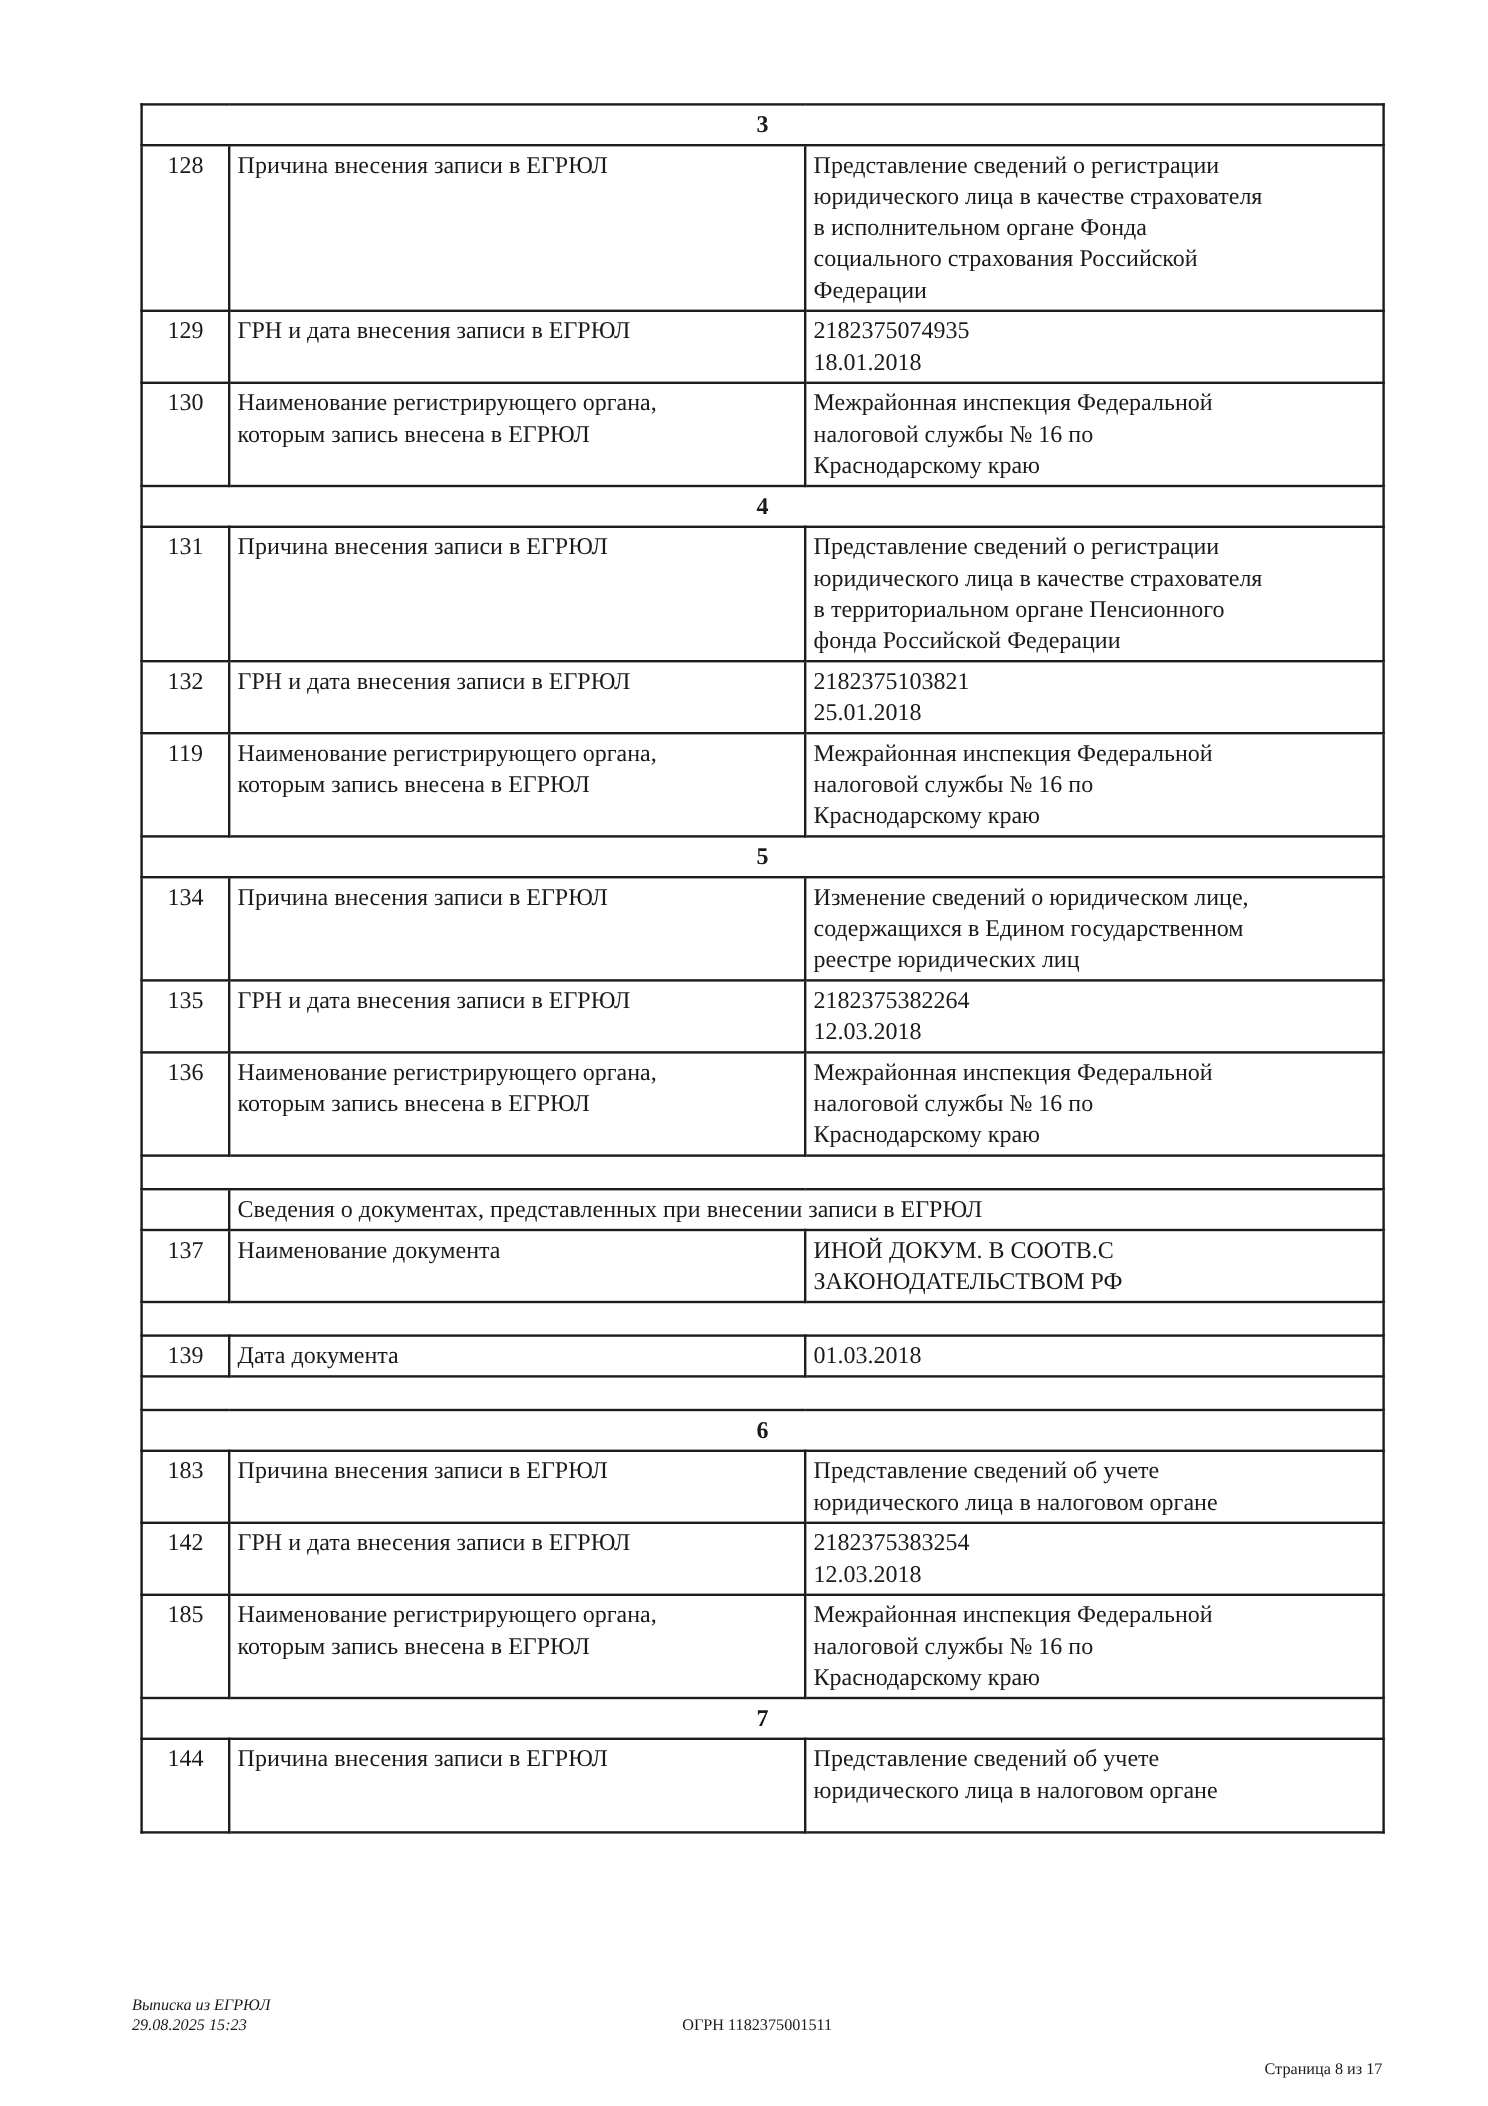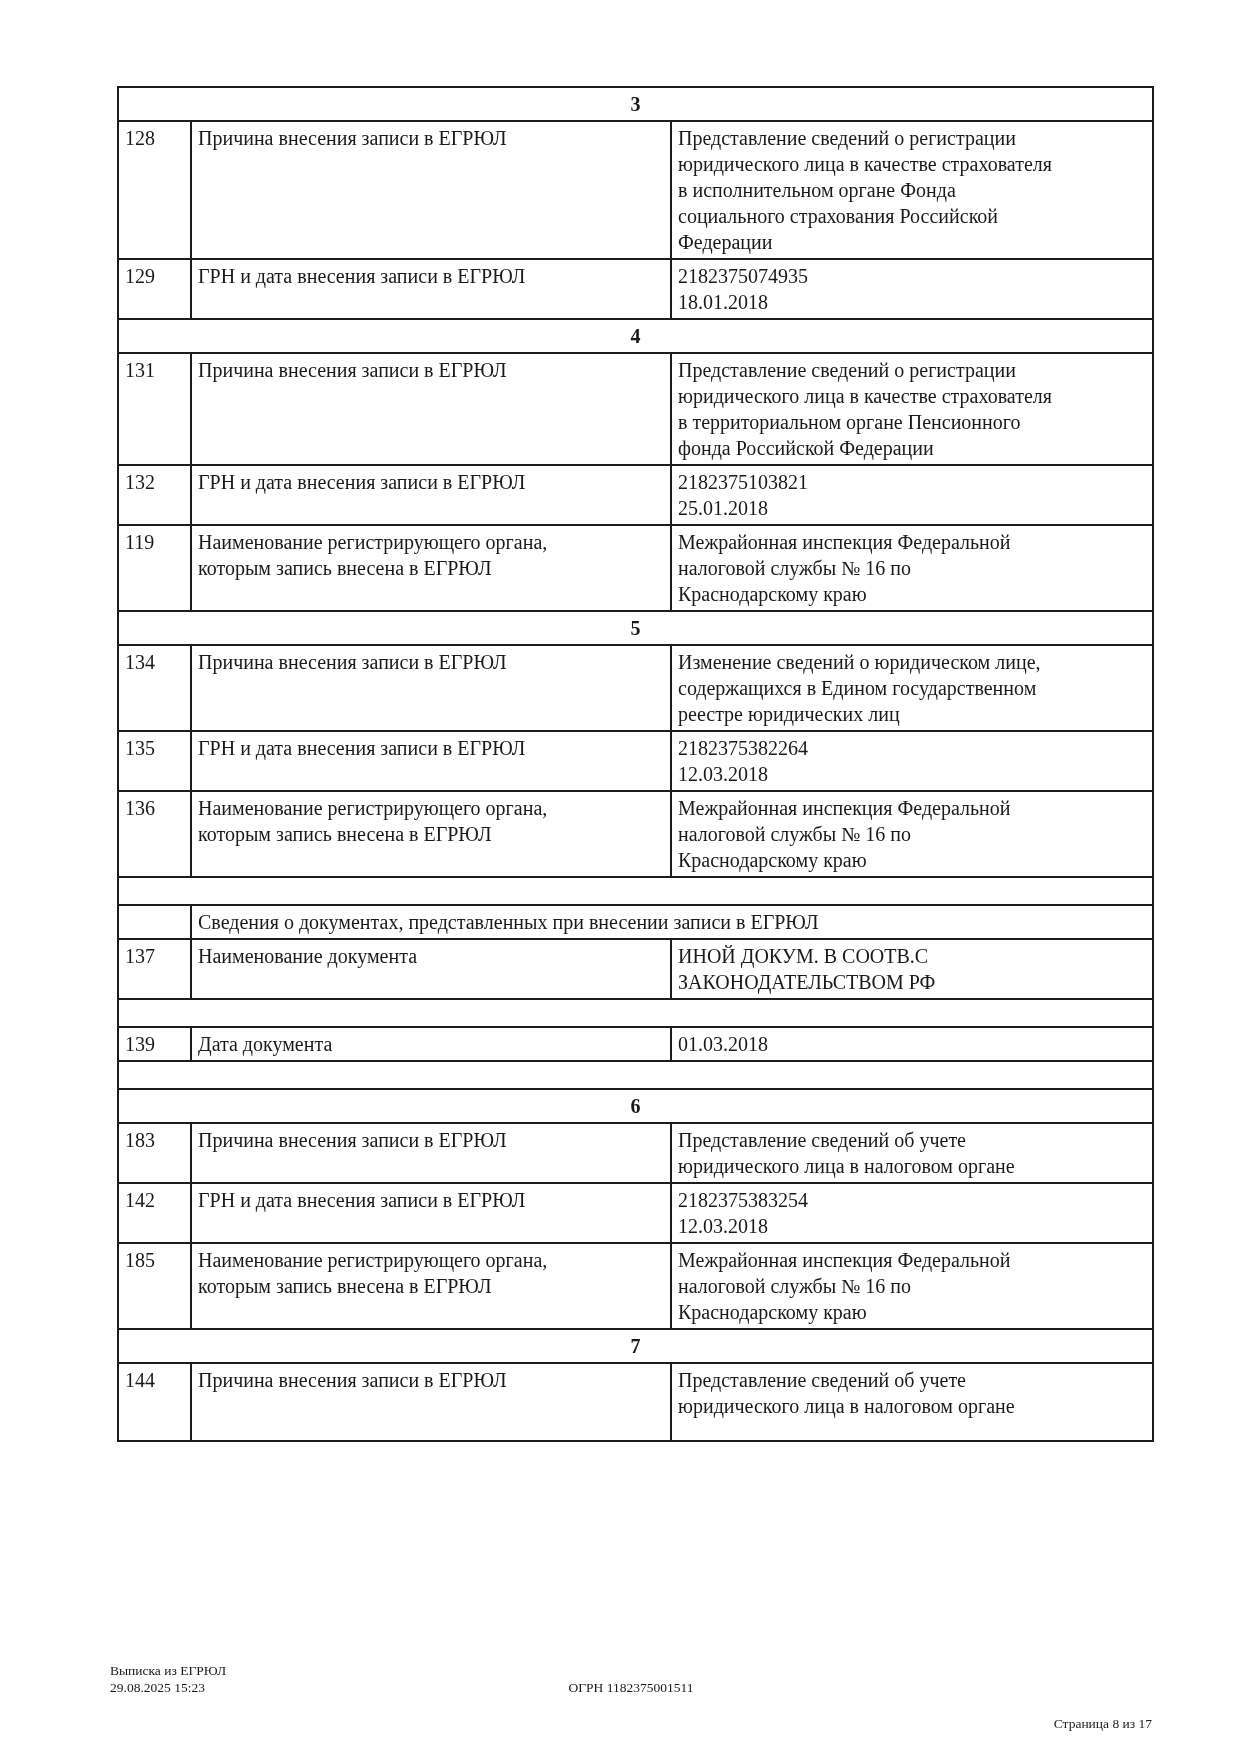--- a/index.html
+++ b/index.html
@@ -23,33 +23,33 @@
     vertical-align: top;
     font-size: 20px;
     line-height: 26px;
     padding: 3px 6px;
     white-space: pre-line;
     overflow: hidden;
   }
   col.c-num   { width: 73px;  }
   col.c-label { width: 480px; }
   col.c-value { width: 482px; }
-  .num-cell      { text-align: left; margin-left: 18px; }
+  .num-cell      { text-align: center; margin-left: 18px; }
   .section-cell  { text-align: center; font-weight: bold; }
   .spacer-cell   { height: 28px; padding: 0; }
   .subheader-cell{ }
   .tall-row td   { height: 78px; }
   .footer {
     position: absolute;
     left: 110px; top: 1662px;
     width: 1042px;
     font-size: 13.5px;
     line-height: 17px;
   }
-  .f-left   { position: absolute; left: 0; top: 0; }
+  .f-left   { position: absolute; left: 0; top: 0; font-style: italic; }
   .f-center { position: absolute; left: 0; right: 0; top: 17px; text-align: center; }
   .f-right  { position: absolute; right: 0; top: 25px; margin-top: 28px; }
 </style>
 </head>
 <body>
 
 <table class="doc-table">
   <colgroup>
     <col class="c-num">
     <col class="c-label">
@@ -68,20 +68,28 @@
 социального страхования Российской
 Федерации</td>
       </tr>
       <tr>
         <td class="num-cell">129</td>
         <td class="label-cell">ГРН и дата внесения записи в ЕГРЮЛ</td>
         <td class="value-cell">2182375074935
 18.01.2018</td>
       </tr>
       <tr>
+        <td class="num-cell">130</td>
+        <td class="label-cell">Наименование регистрирующего органа,
+которым запись внесена в ЕГРЮЛ</td>
+        <td class="value-cell">Межрайонная инспекция Федеральной
+налоговой службы № 16 по
+Краснодарскому краю</td>
+      </tr>
+      <tr>
         <td class="section-cell" colspan="3">4</td>
       </tr>
       <tr>
         <td class="num-cell">131</td>
         <td class="label-cell">Причина внесения записи в ЕГРЮЛ</td>
         <td class="value-cell">Представление сведений о регистрации
 юридического лица в качестве страхователя
 в территориальном органе Пенсионного
 фонда Российской Федерации</td>
       </tr>

